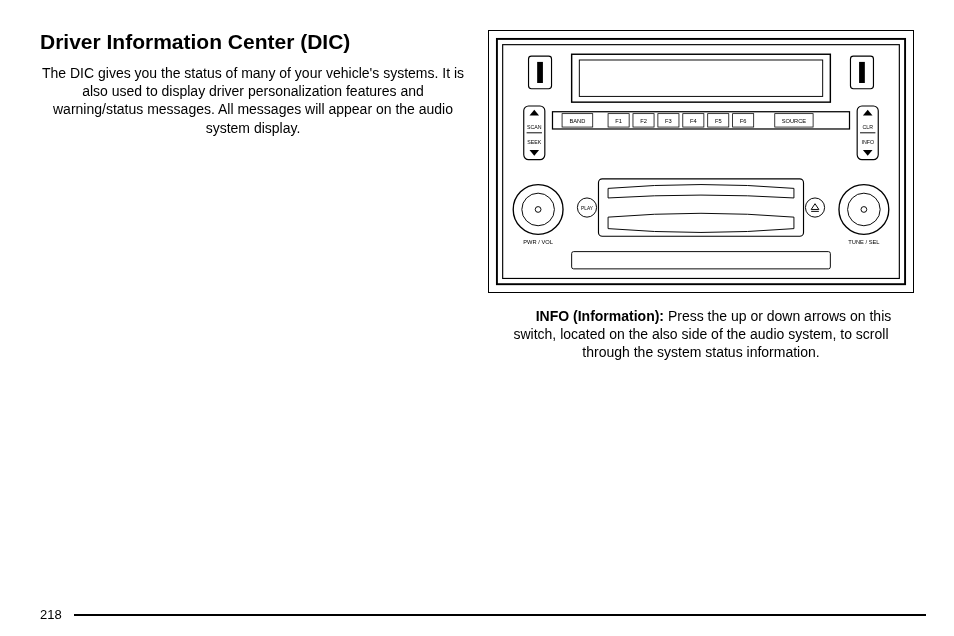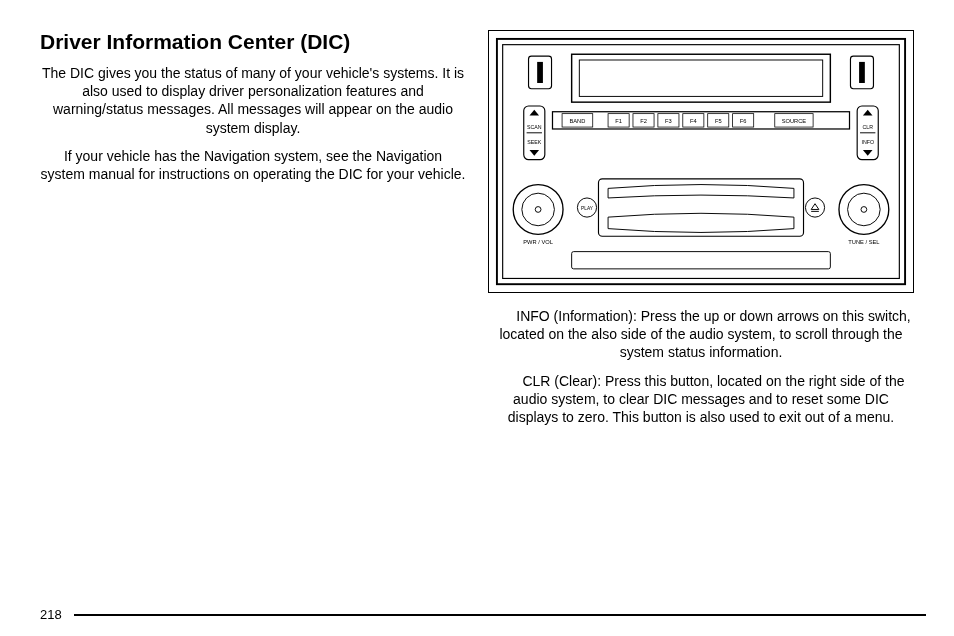--- a/index.html
+++ b/index.html
@@ -30,21 +30,21 @@
       font-size: 18px;
       font-weight: bold;
       margin-bottom: 14px;
     }
     p {
       font-size: 14px;
       line-height: 1.3;
       margin-bottom: 10px;
       text-align: center;
     }
-    .bold-run { font-weight: normal; margin-left: 25px; }
+    .bold-run { font-weight: bold; margin-left: 25px; }
     .figure {
       width: 100%;
       border: 1px solid #000;
       margin-bottom: 14px;
       display: flex;
       justify-content: center;
       align-items: center;
       padding: 6px 6px;
     }
     .radio-svg { width: 100%; height: auto; }
@@ -67,21 +67,20 @@
       background: #000;
     }
   </style>
 </head>
 <body>
 
 <div class="cols">
   <div class="col">
     <h1>Driver Information Center (DIC)</h1>
     <p>The DIC gives you the status of many of your vehicle's systems. It is also used to display driver personalization features and warning/status messages. All messages will appear on the audio system display.</p>
-    <p>If your vehicle has the Navigation system, see the Navigation system manual for instructions on operating the DIC for your vehicle.</p>
   </div>
 
   <div class="col">
 
     <div class="figure">
       <svg class="radio-svg" viewBox="0 0 430 260">
 
         <rect x="2" y="2" width="426" height="256" fill="none" stroke="#000" stroke-width="2"></rect>
         <rect x="8" y="8" width="414" height="244" fill="none" stroke="#000" stroke-width="1.2"></rect>
 
@@ -151,22 +150,19 @@
 
         <rect x="80" y="224" width="270" height="18" rx="2" fill="none" stroke="#000" stroke-width="1"></rect>
       </svg>
     </div>
 
 
     <p>
       <span class="bold-run">INFO (Information):</span><span>  Press the up or down arrows on this switch, located on the also side of the audio system, to scroll through the system status information.</span>
     </p>
 
-    <p>
-      <span class="bold-run">CLR (Clear):</span><span>  Press this button, located on the right side of the audio system, to clear DIC messages and to reset some DIC displays to zero. This button is also used to exit out of a menu.</span>
-    </p>
   </div>
 </div>
 
 <div class="footer">
   <span class="pagenum">218</span>
   <div class="rule"></div>
 </div>
 
 </body></html>

